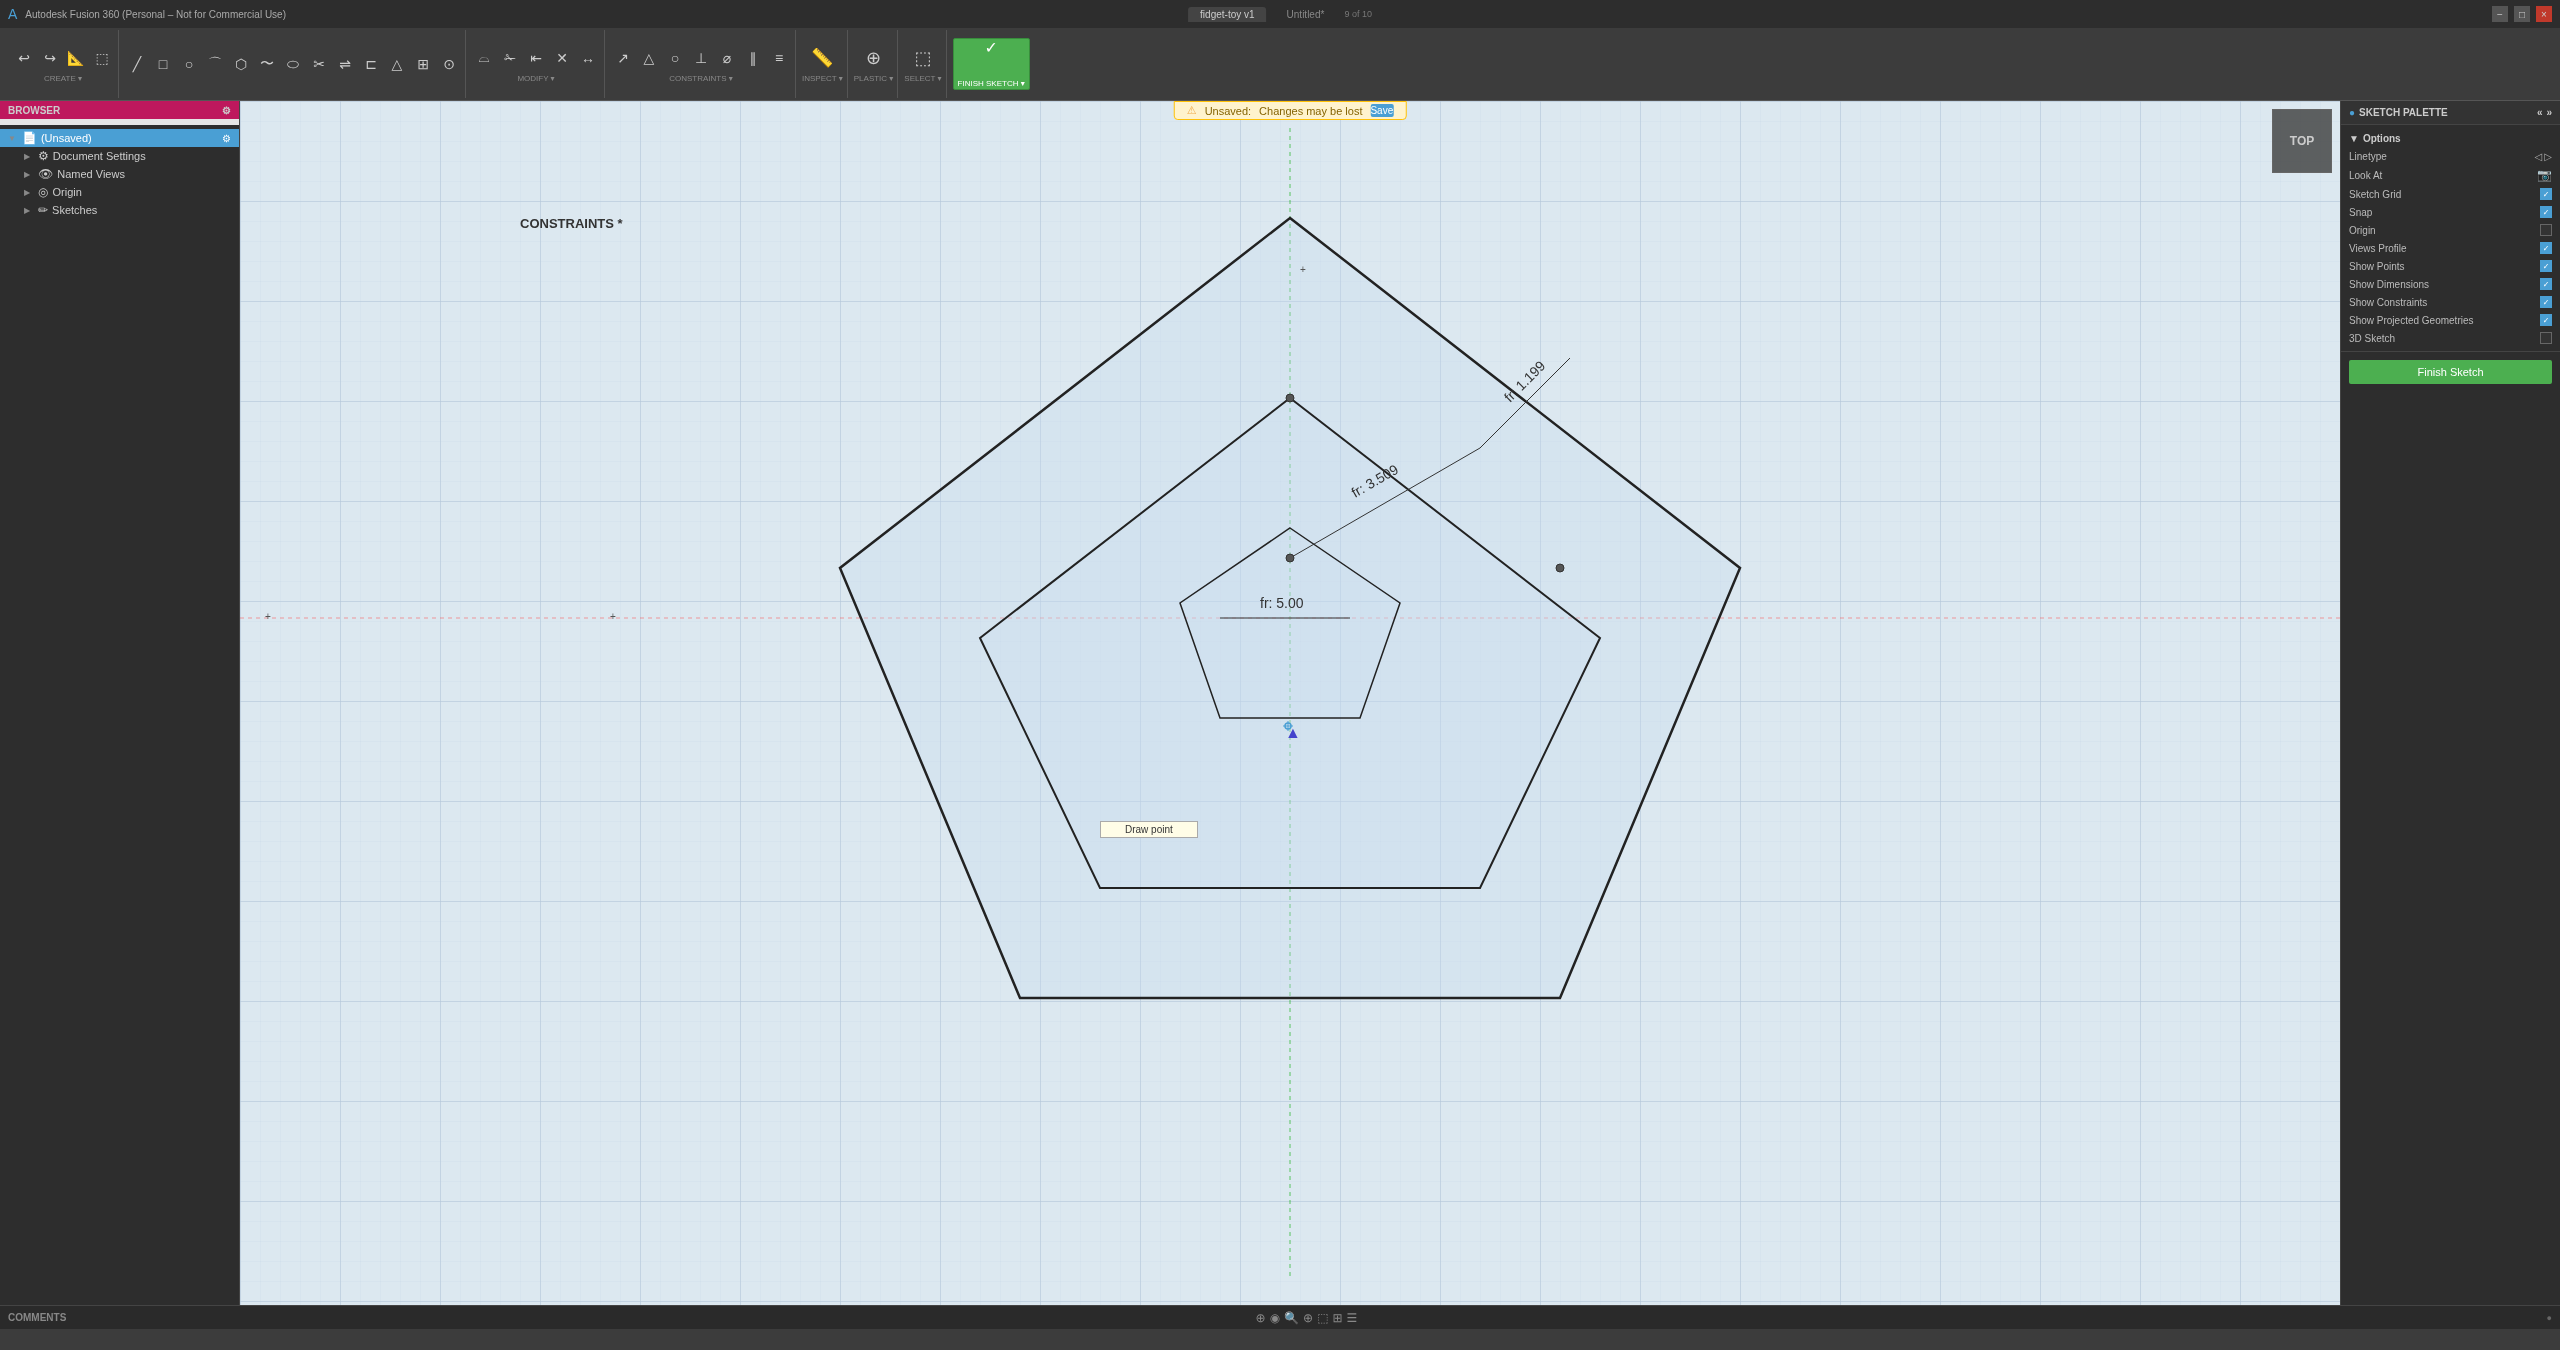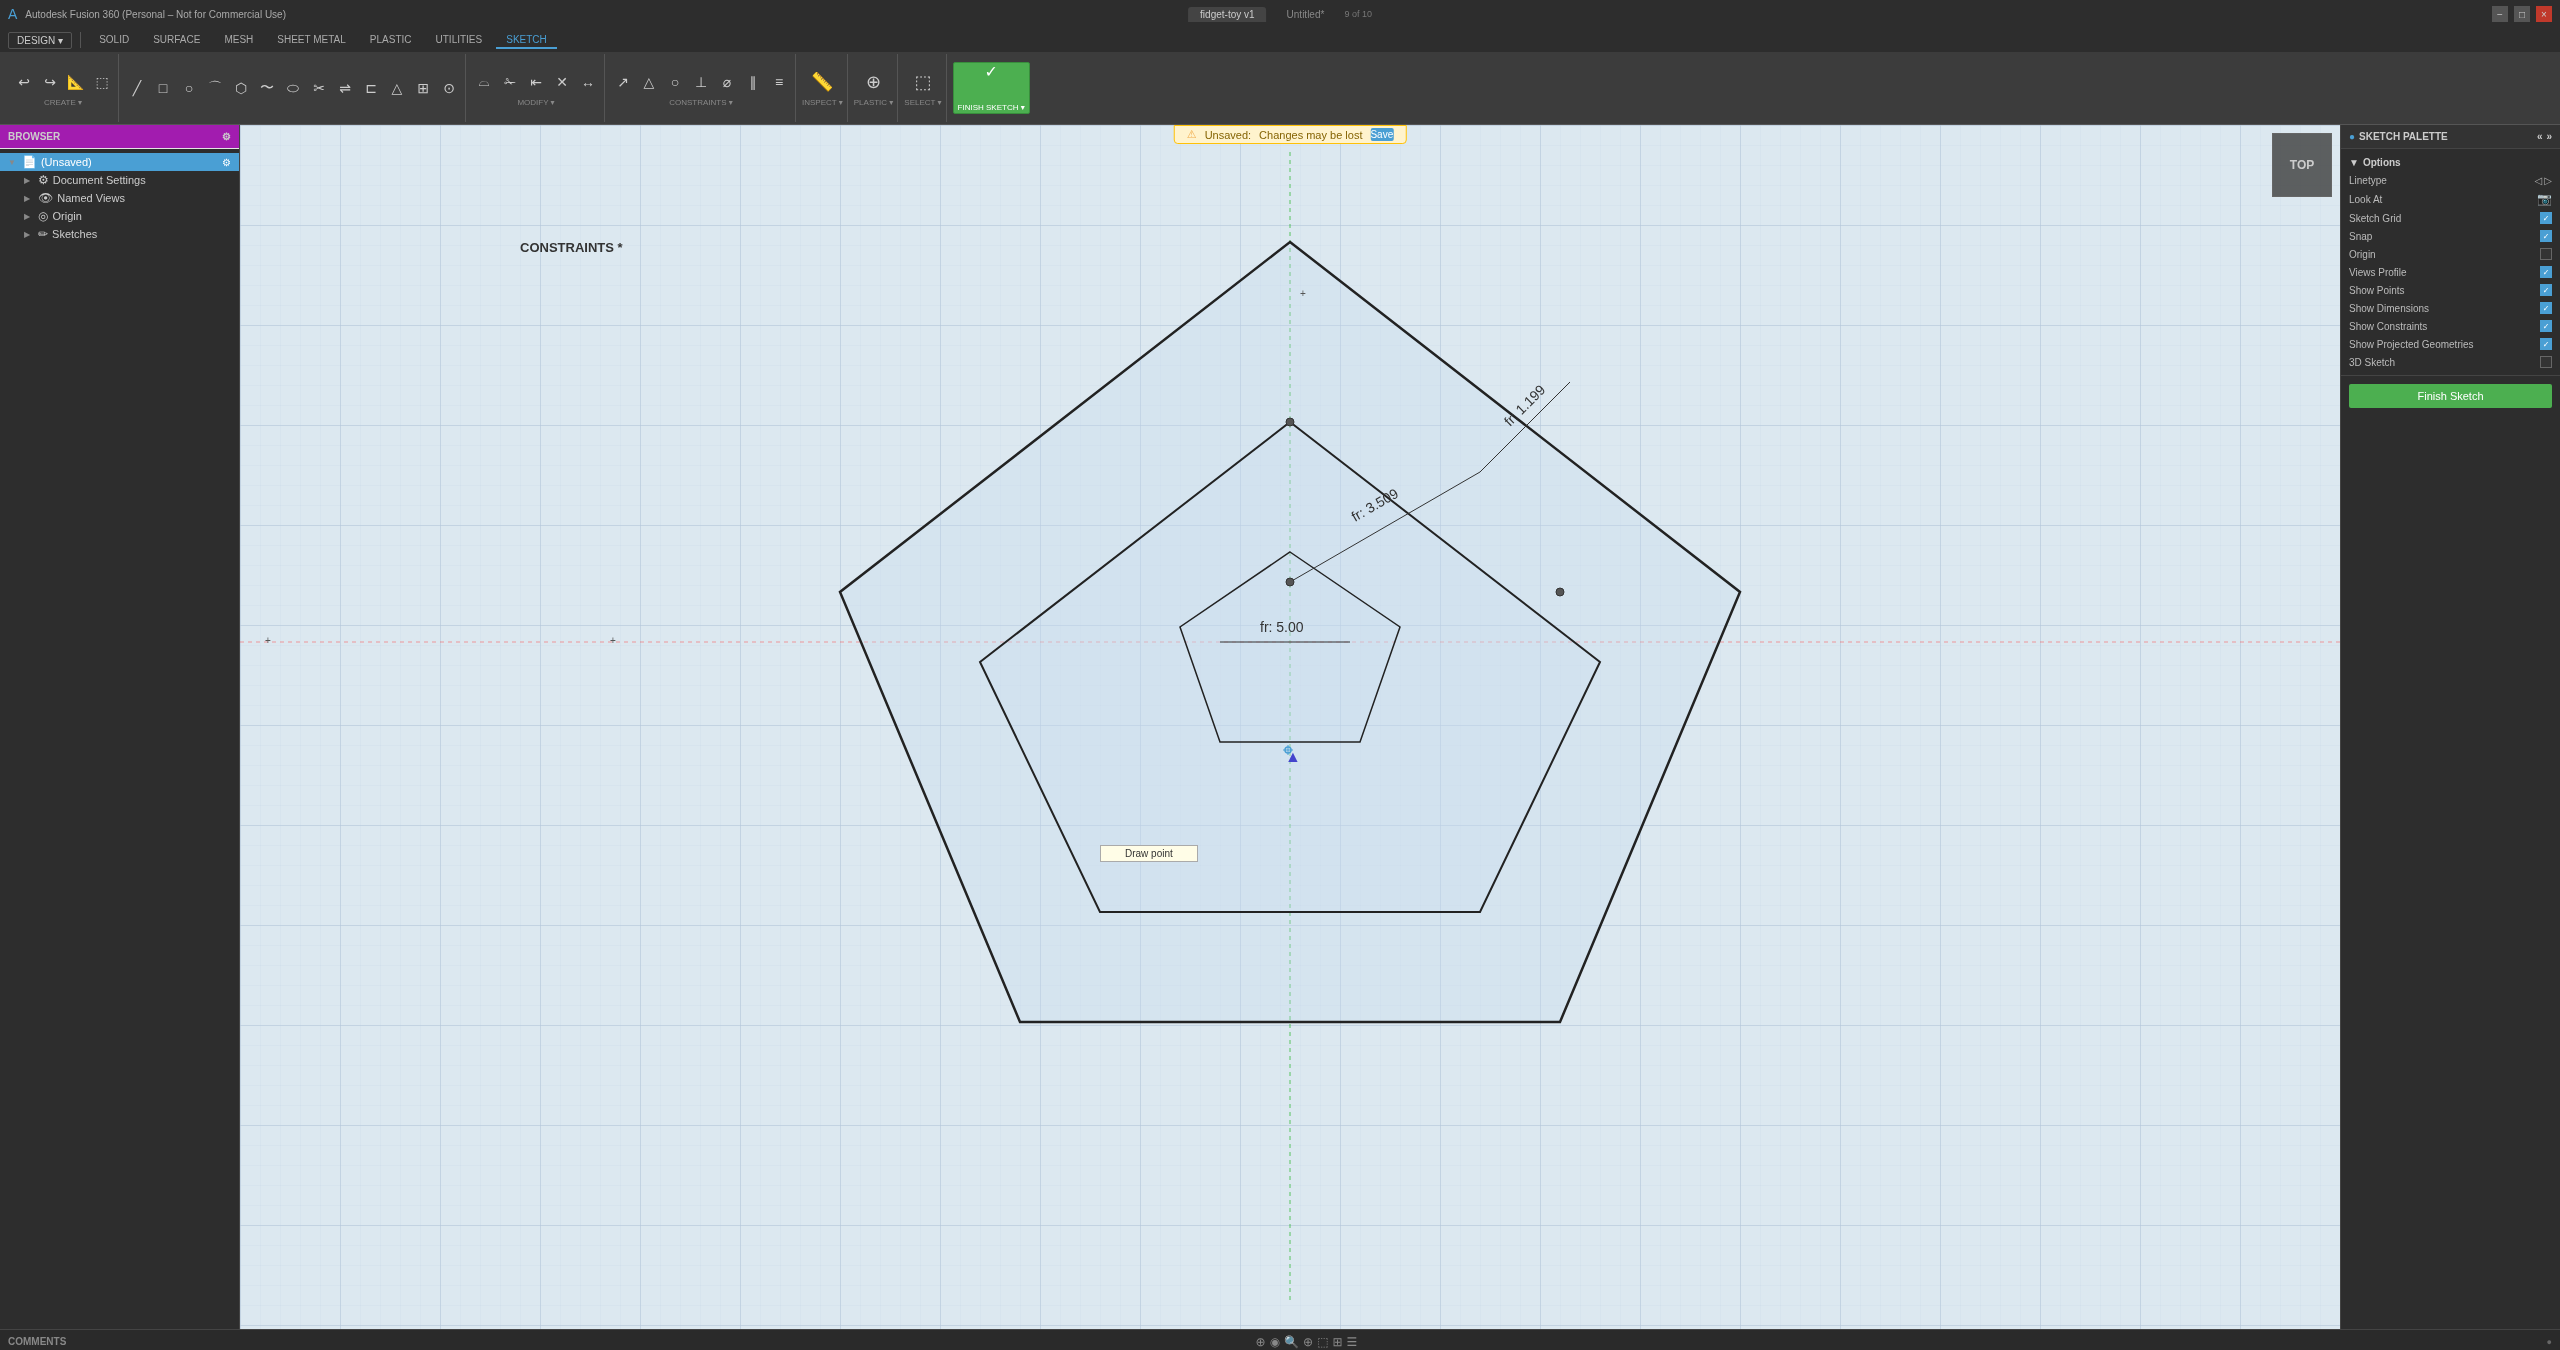--- a/index.html
+++ b/index.html
@@ -106,28 +106,28 @@
     
     #left-panel {
       width: 240px;
       background: #2d2d2d;
       border-right: 1px solid #444;
       display: flex;
       flex-direction: column;
     }
     #browser-header {
       height: 24px;
-      background: #a21caf;
+      background: #be185d;
       display: flex;
       align-items: center;
       padding: 0 8px;
       font-size: 10px;
       font-weight: bold;
       color: #ccc;
-      border-bottom: 1px solid #e5e5e5;
+      border-bottom: 6px solid #e5e5e5;
       justify-content: space-between;
     }
     .browser-tree { padding: 4px 0; }
     .tree-item {
       display: flex;
       align-items: center;
       padding: 2px 8px;
       cursor: pointer;
       font-size: 11px;
       color: #ccc;
@@ -309,31 +309,20 @@
     <span style="font-size:9px;color:#777;">9 of 10</span>
   </div>
   <div class="right">
     <button class="win-btn">−</button>
     <button class="win-btn">□</button>
     <button class="win-btn" style="background:#c0392b;">×</button>
   </div>
 </div>
 
 <div id="toolbar-area">
-  <div id="workspace-tabs">
-    <span style="color:#ccc;font-size:10px;padding:2px 8px;cursor:pointer;border:1px solid #555;border-radius:2px;">DESIGN ▾</span>
-    <div style="width:1px;height:16px;background:#555;margin:0 4px;"></div>
-    <span class="workspace-tab">SOLID</span>
-    <span class="workspace-tab">SURFACE</span>
-    <span class="workspace-tab">MESH</span>
-    <span class="workspace-tab">SHEET METAL</span>
-    <span class="workspace-tab">PLASTIC</span>
-    <span class="workspace-tab">UTILITIES</span>
-    <span class="workspace-tab active">SKETCH</span>
-  </div>
   <div id="toolbar">
 
     <div class="toolbar-group">
       <div class="toolbar-row">
         <div class="toolbar-small-btn">↩</div>
         <div class="toolbar-small-btn">↪</div>
         <div class="toolbar-small-btn">📐</div>
         <div class="toolbar-small-btn">⬚</div>
       </div>
       <div class="group-label">CREATE ▾</div>

